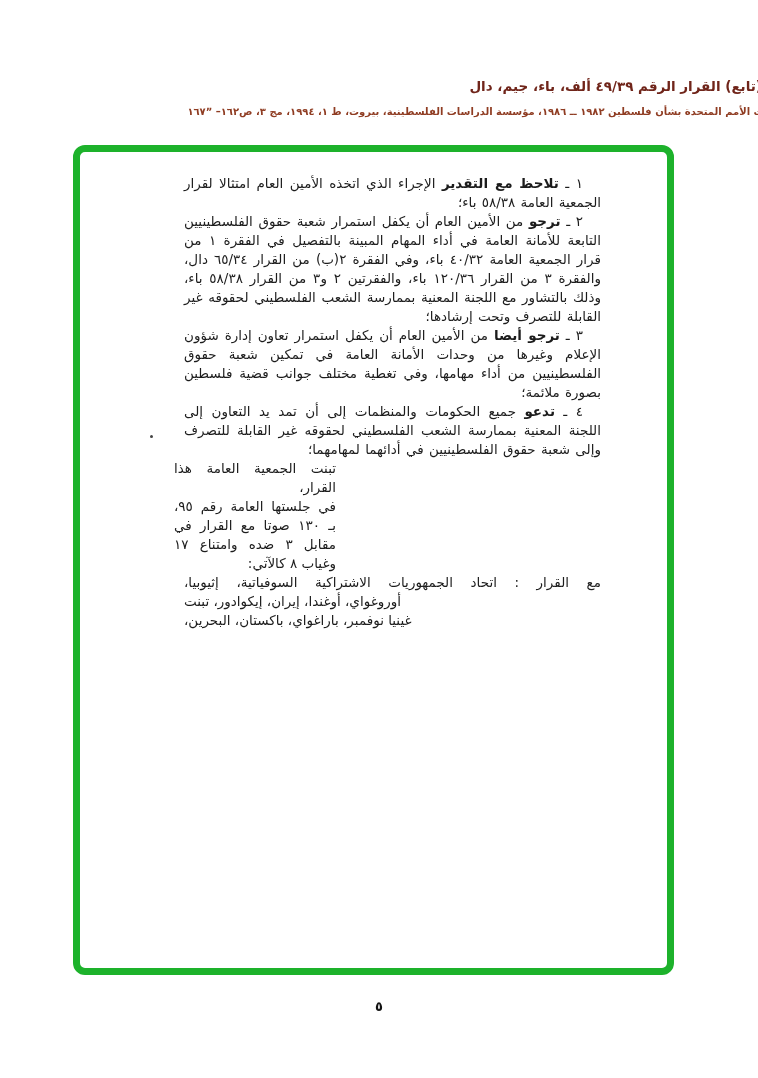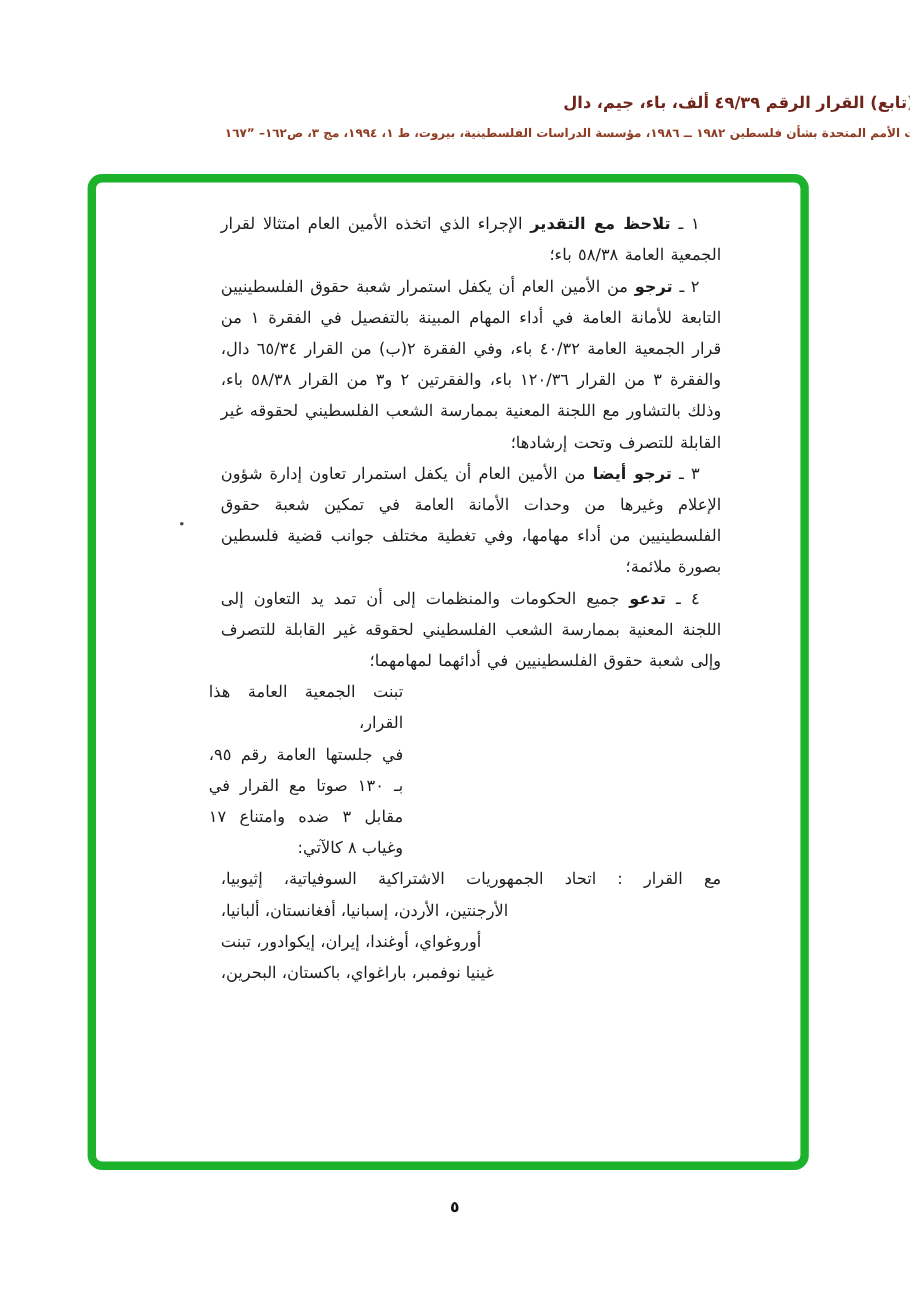--- a/index.html
+++ b/index.html
@@ -11,21 +11,21 @@
   .hdr-title{top:78px;font-size:13.5px;font-weight:bold;color:#70251a;letter-spacing:.2px;}
   .hdr-src{top:106px;font-size:10px;font-weight:bold;color:#8f3c22;padding-left:27px;}
   .greenbox{
     position:absolute;left:73px;top:145px;width:601px;height:830px;
     box-sizing:border-box;border:7px solid #1db22b;border-radius:12px;background:#ffffff;
   }
   .content{
     position:absolute;inset:0;box-sizing:border-box;
     padding:22px 66px 10px 104px;
     direction:rtl;text-align:justify;
-    font-size:13.5px;line-height:26px;color:#1c1c1c;overflow:hidden;
+    font-size:13.5px;line-height:19px;color:#1c1c1c;overflow:hidden;
   }
   .para{margin:0;text-indent:18px;word-spacing:1px;}
   .para b{font-weight:bold;}
   .adoption{width:162px;margin-right:auto;margin-left:-10px;}
   .adoption .jline{text-align:justify;text-align-last:justify;}
   .adoption .rline{}
   .votes .vfirst{text-align:justify;text-align-last:justify;}
   .votes .vline{text-align:left;}
   .pagenum{
     position:absolute;left:0;top:999px;width:758px;text-align:center;
@@ -49,21 +49,20 @@
       </div>
     <div id="adoption" class="adoption">
         <div class="jline">تبنت الجمعية العامة هذا القرار،</div>
         <div class="jline">في جلستها العامة رقم ٩٥،</div>
         <div class="jline">بـ ١٣٠ صوتا مع القرار في</div>
         <div class="jline">مقابل ٣ ضده وامتناع ١٧</div>
         <div class="rline">وغياب ٨ كالآتي:</div>
       </div>
     <div id="votes" class="votes">
         <div class="vfirst">مع القرار :  اتحاد الجمهوريات الاشتراكية السوفياتية، إثيوبيا،</div>
-        <div class="vline">الأرجنتين، الأردن، إسبانيا، أفغانستان، ألبانيا،</div>
         <div class="vline">أوروغواي، أوغندا، إيران، إيكوادور، تبنت</div>
         <div class="vline">غينيا نوفمبر، باراغواي، باكستان، البحرين،</div>
       </div>
   </div>
 </div>
 
 <div class="dot"></div>
 <div class="pagenum">٥</div>
 
 </body></html>

